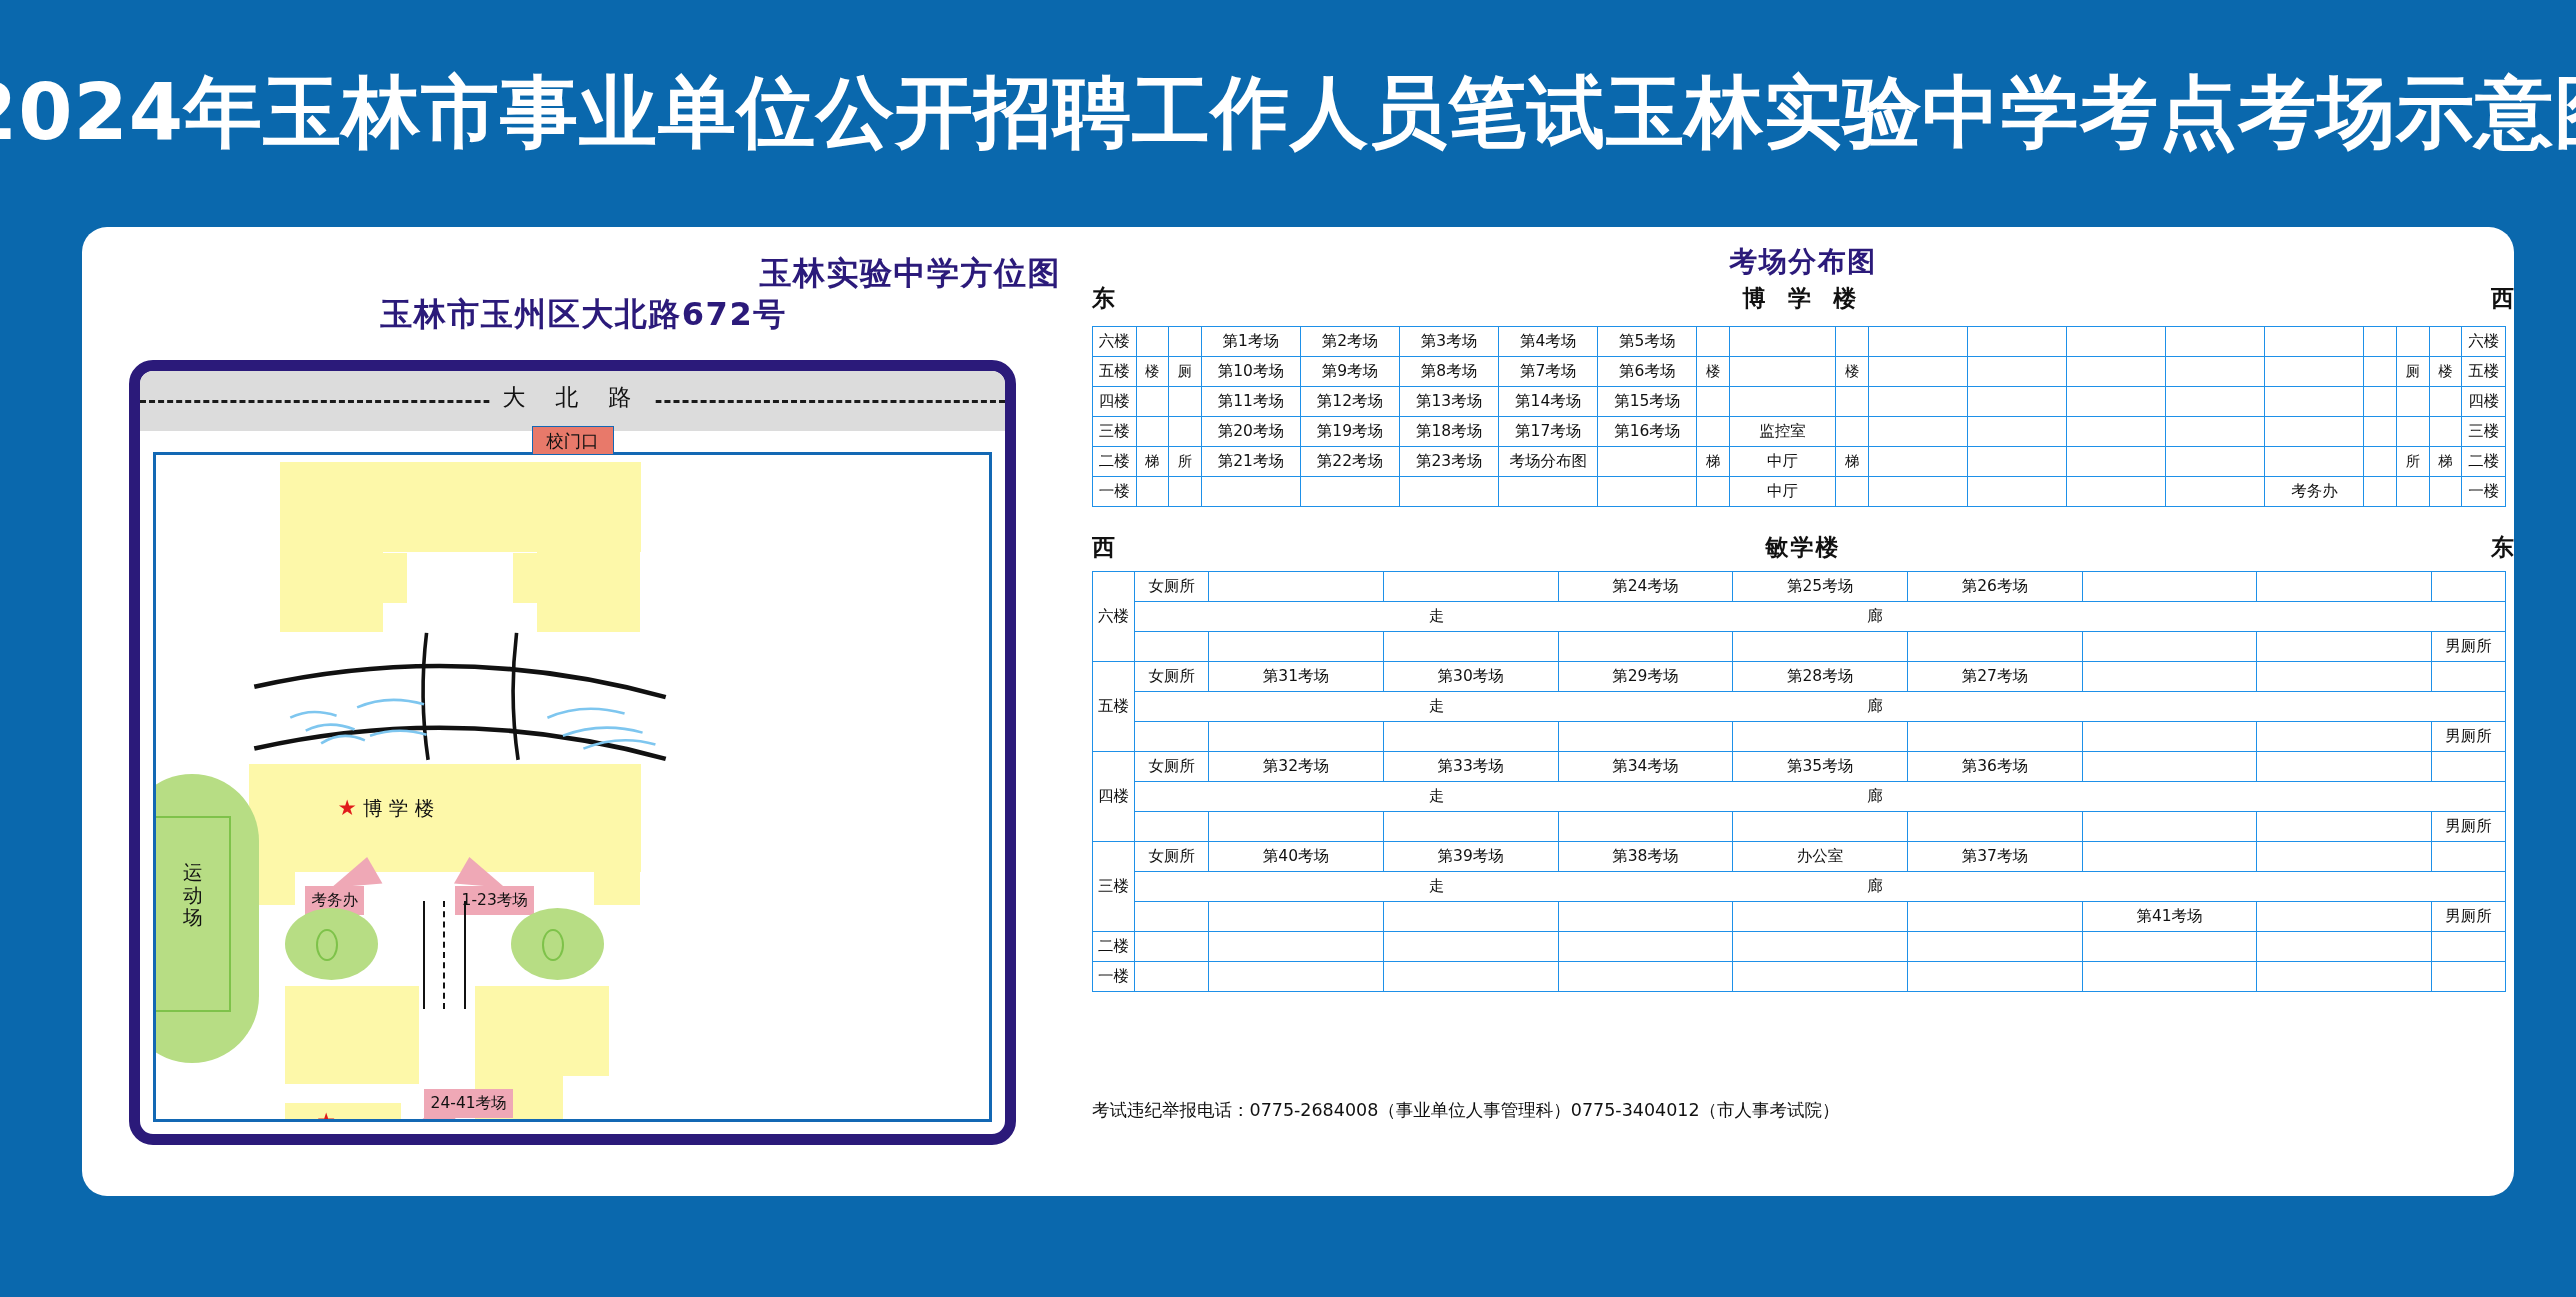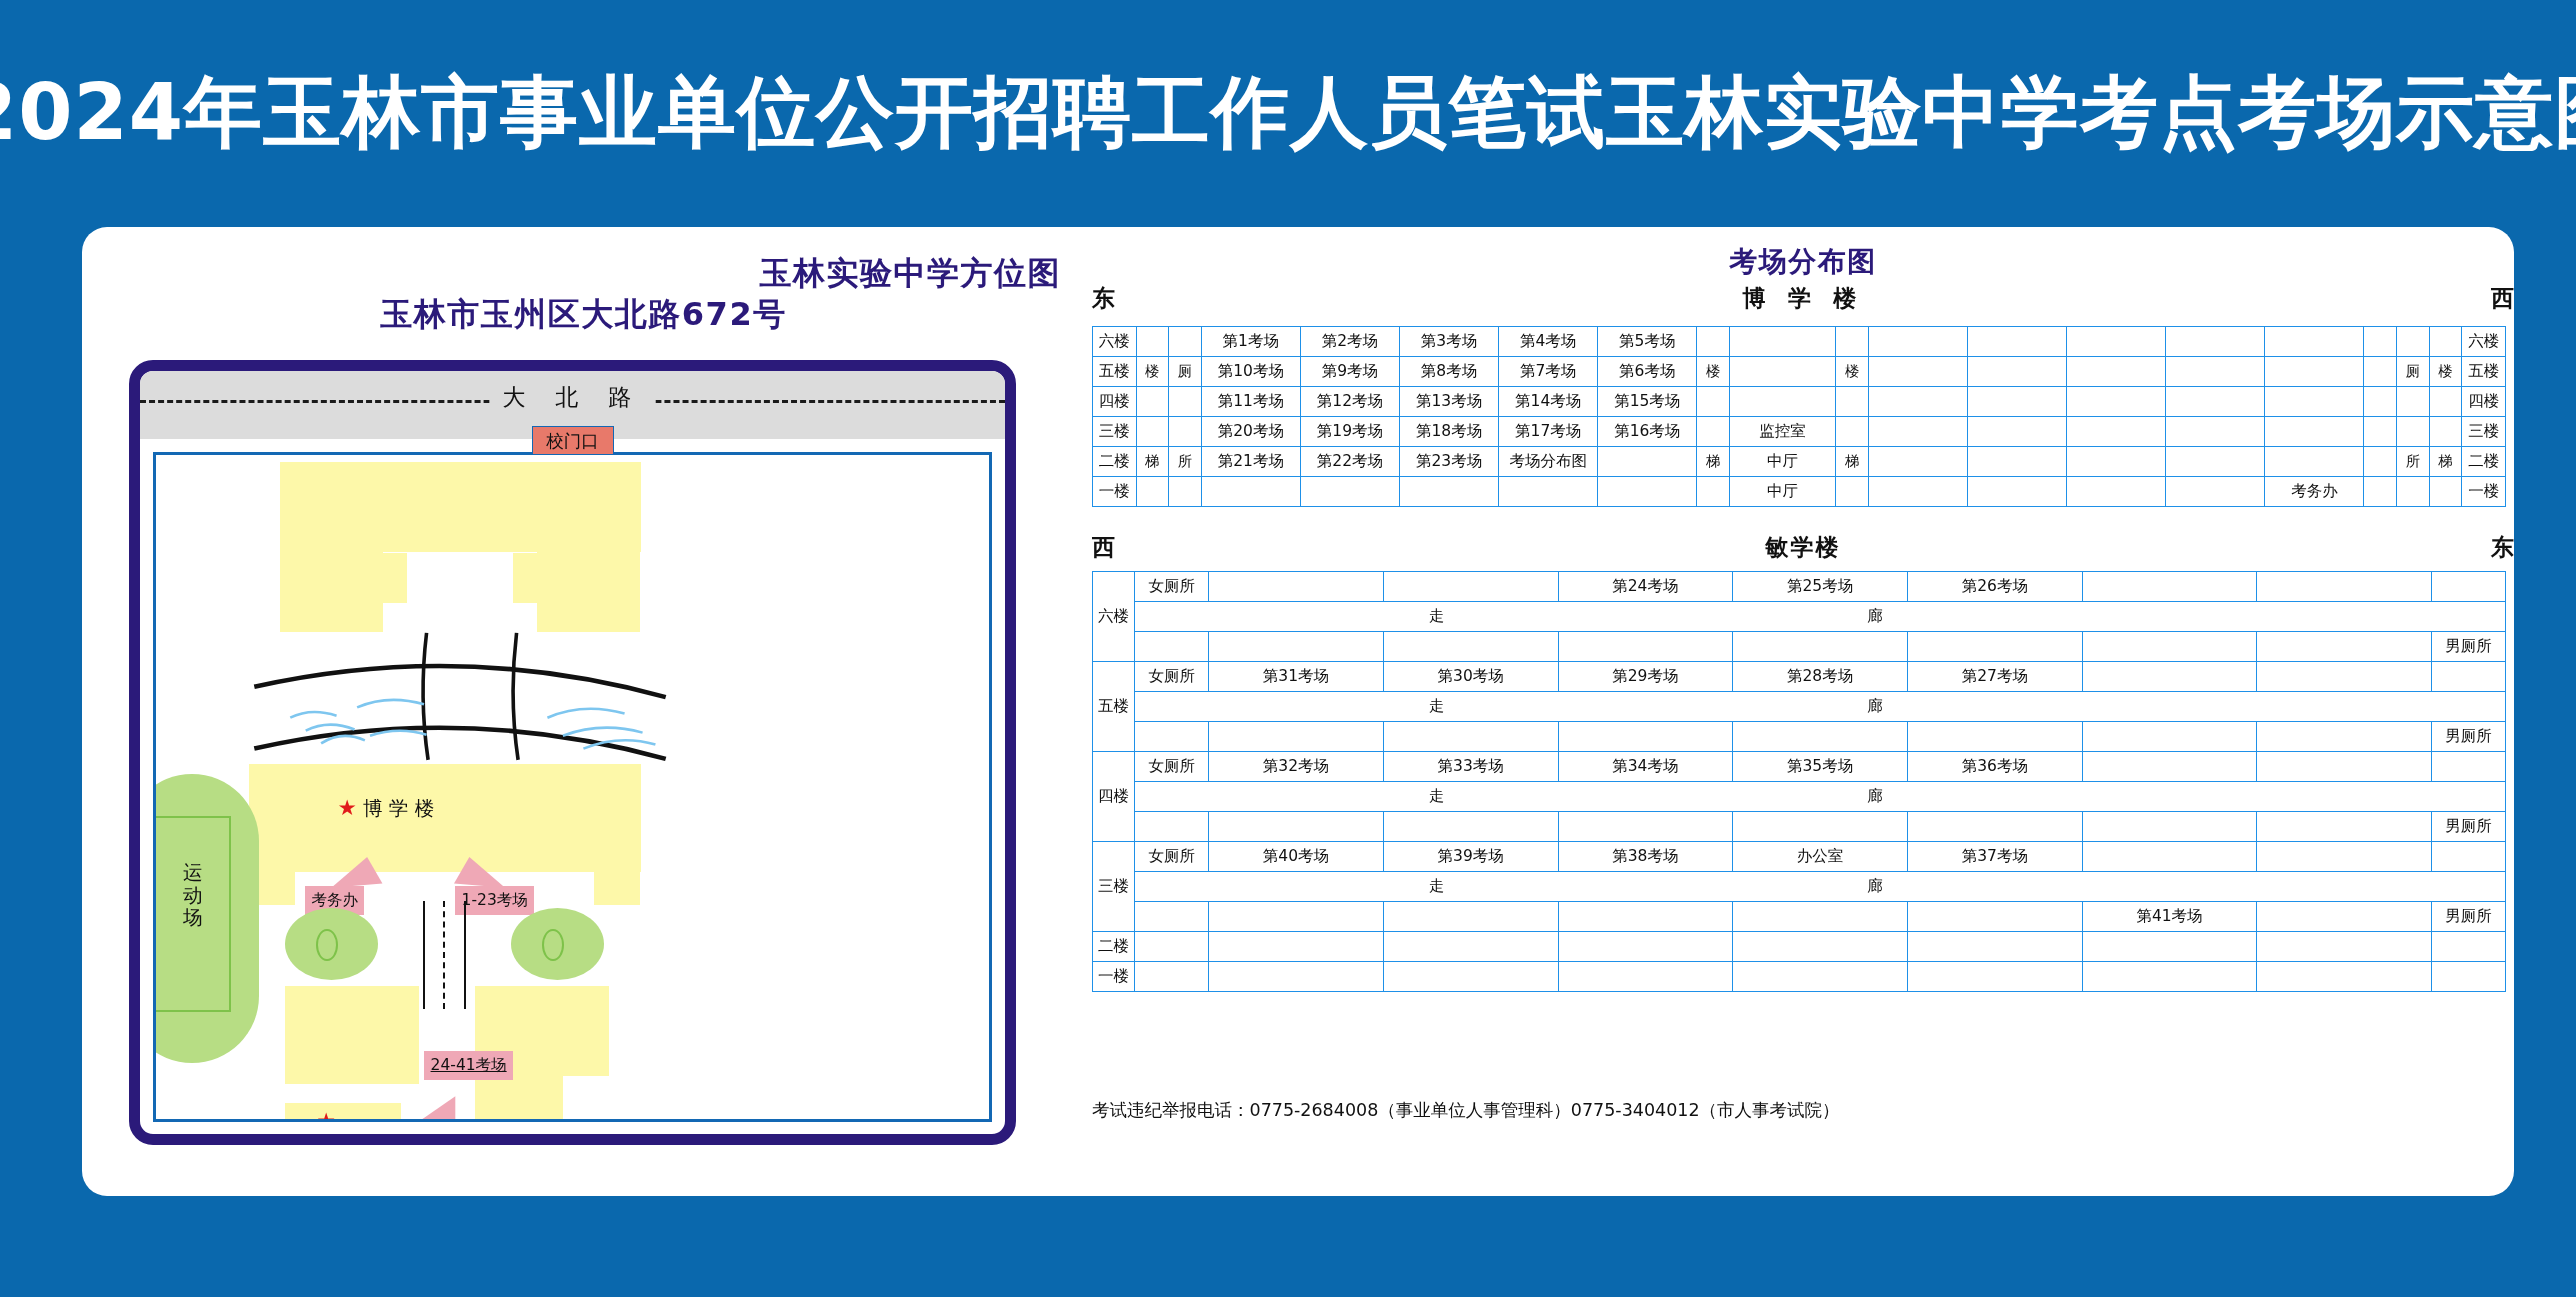--- a/index.html
+++ b/index.html
@@ -44,21 +44,21 @@
   }
   #map-title-1 { top:25px;text-align:right; }
   #map-title-2 { top:66px;margin-left:12px; }
 
   #map-frame {
     position:absolute; left:47px; top:133px; width:887px; height:785px;
     border:11.3px solid #2b1a7a; border-radius:24px;
     background:#ffffff; overflow:hidden;
   }
   #road-strip {
-    position:absolute; left:0; top:0; width:100%; height:68px;
+    position:absolute; left:0; top:0; width:100%; height:60px;
     background:#dcdcdc;
   }
   #road-dash {
     position:absolute; left:0; top:29px; width:100%; height:0;
     border-top:3.6px dashed #1a1a1a;
   }
   #road-name {
     position:absolute; left:50%; top:11.3px; transform:translateX(-50%);
     background:#dcdcdc; padding:0 13.4px;
     font-size:23px; letter-spacing:11.3px; color:#111; white-space:nowrap;
@@ -197,21 +197,21 @@
         <div class="bld" style="left:319px; top:621px; width:88px; height:103px;"></div>
 
         <div class="bld" style="left:129px; top:648px; width:116px; height:93px;"></div>
         <div class="lbl" style="left:160px; top:653px;">
           <span class="star">★</span>
         </div>
 
         <svg style="position:absolute; left:227px; top:636px; width:93px; height:57px;" viewBox="0 0 180 110">
           <path d="M140,10 L140,75 L10,100 Z" fill="#efa8b6"></path>
         </svg>
-        <div class="callout" style="left:268px; top:596px;text-decoration:underline;">24-41考场</div>
+        <div class="callout" style="left:268px; top:634px;">24-41考场</div>
 
       </div>
     </div>
   </div>
 
   <div id="tables-panel">
     <div id="tbl-title">考场分布图</div>
 
     <div class="dir" style="left:0px; top:56px;">东</div>
     <div class="bldg-name" style="top:56px;">博  学  楼</div>

